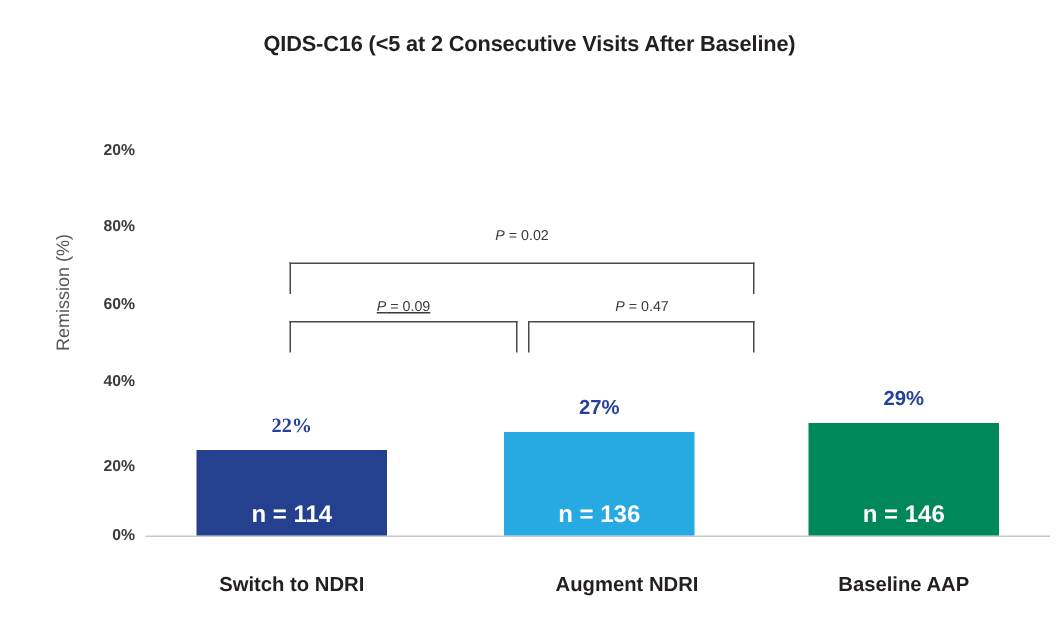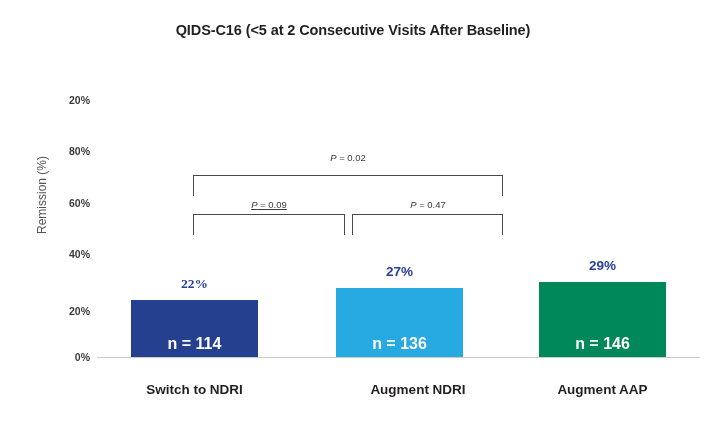--- a/index.html
+++ b/index.html
@@ -158,21 +158,21 @@
     <div class="bar-value" id="val-0" style="left: 194.5px; top: 276.46px; font-family: Liberation Serif, serif;">22%</div>
     <div class="bar-value" id="val-1" style="left: 399.5px; top: 263.61px;">27%</div>
     <div class="bar-value" id="val-2" style="left: 602.5px; top: 258.47px;">29%</div>
 
     <div class="bar-n" id="n-0" style="left: 194.5px; top: 335px;">n = 114</div>
     <div class="bar-n" id="n-1" style="left: 399.5px; top: 335px;">n = 136</div>
     <div class="bar-n" id="n-2" style="left: 602.5px; top: 335px;">n = 146</div>
 
     <div class="cat-label" id="cat-0" style="left: 194.5px;">Switch to NDRI</div>
     <div class="cat-label" id="cat-1" style="left: 418px;">Augment NDRI</div>
-    <div class="cat-label" id="cat-2" style="left: 602.5px;">Augment AAP</div>
+    <div class="cat-label" id="cat-2" style="left: 602.5px;">Baseline AAP</div>
   </div>
 
   <div id="brackets-layer">
     <div class="bracket" style="left:193px; top:175px; width:310px; height:21px;"></div>
     <div class="bracket-label" style="left:348px; top:152px;">
       <i>P</i><span> = 0.02</span>
     </div>
 
     <div class="bracket" style="left:193px; top:214px; width:152px; height:21px;"></div>
     <div class="bracket-label" style="left:269px; top:199px;text-decoration:underline;">

